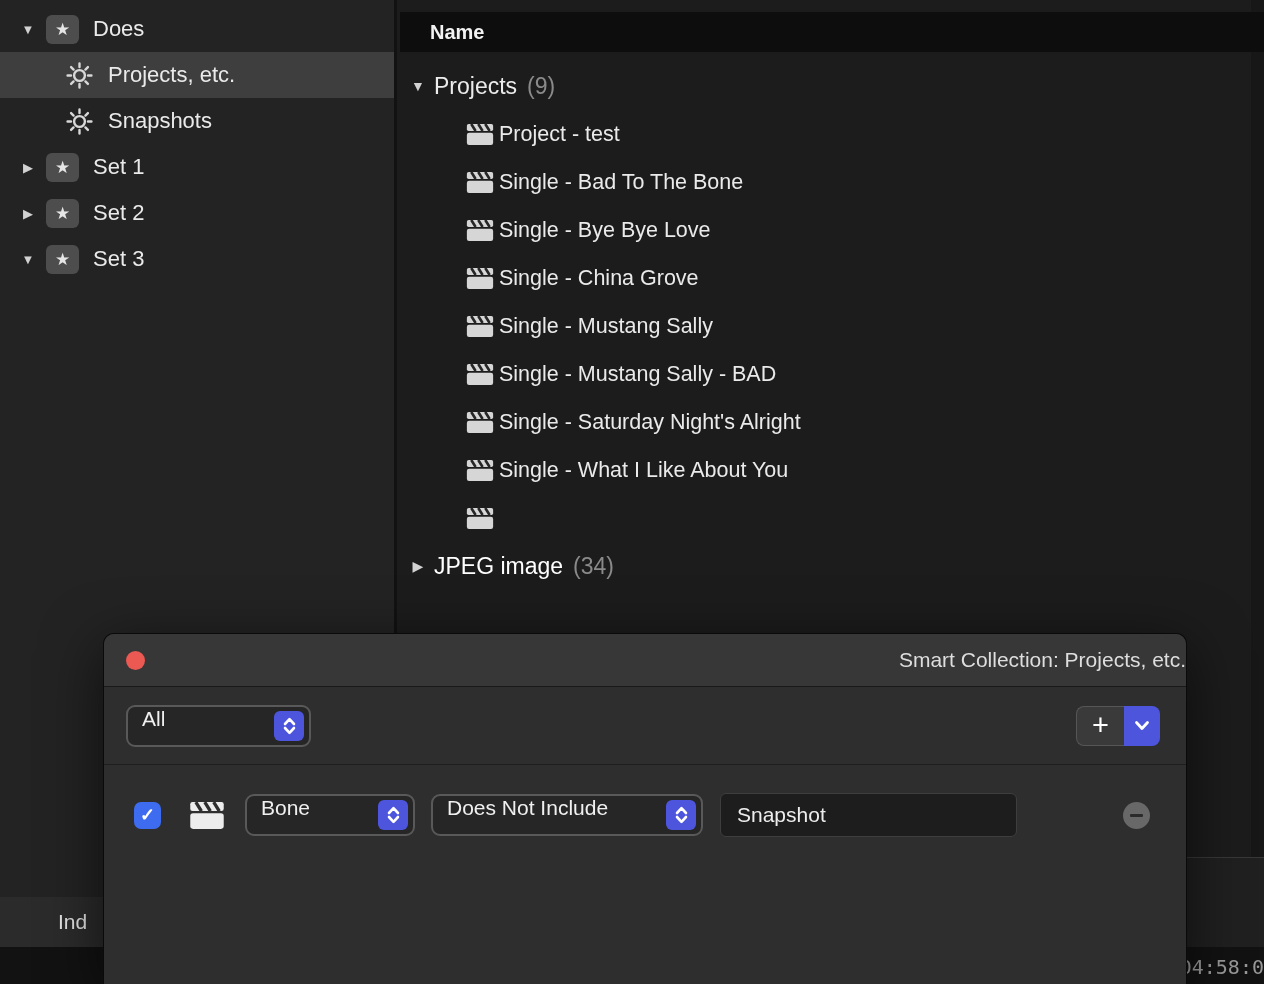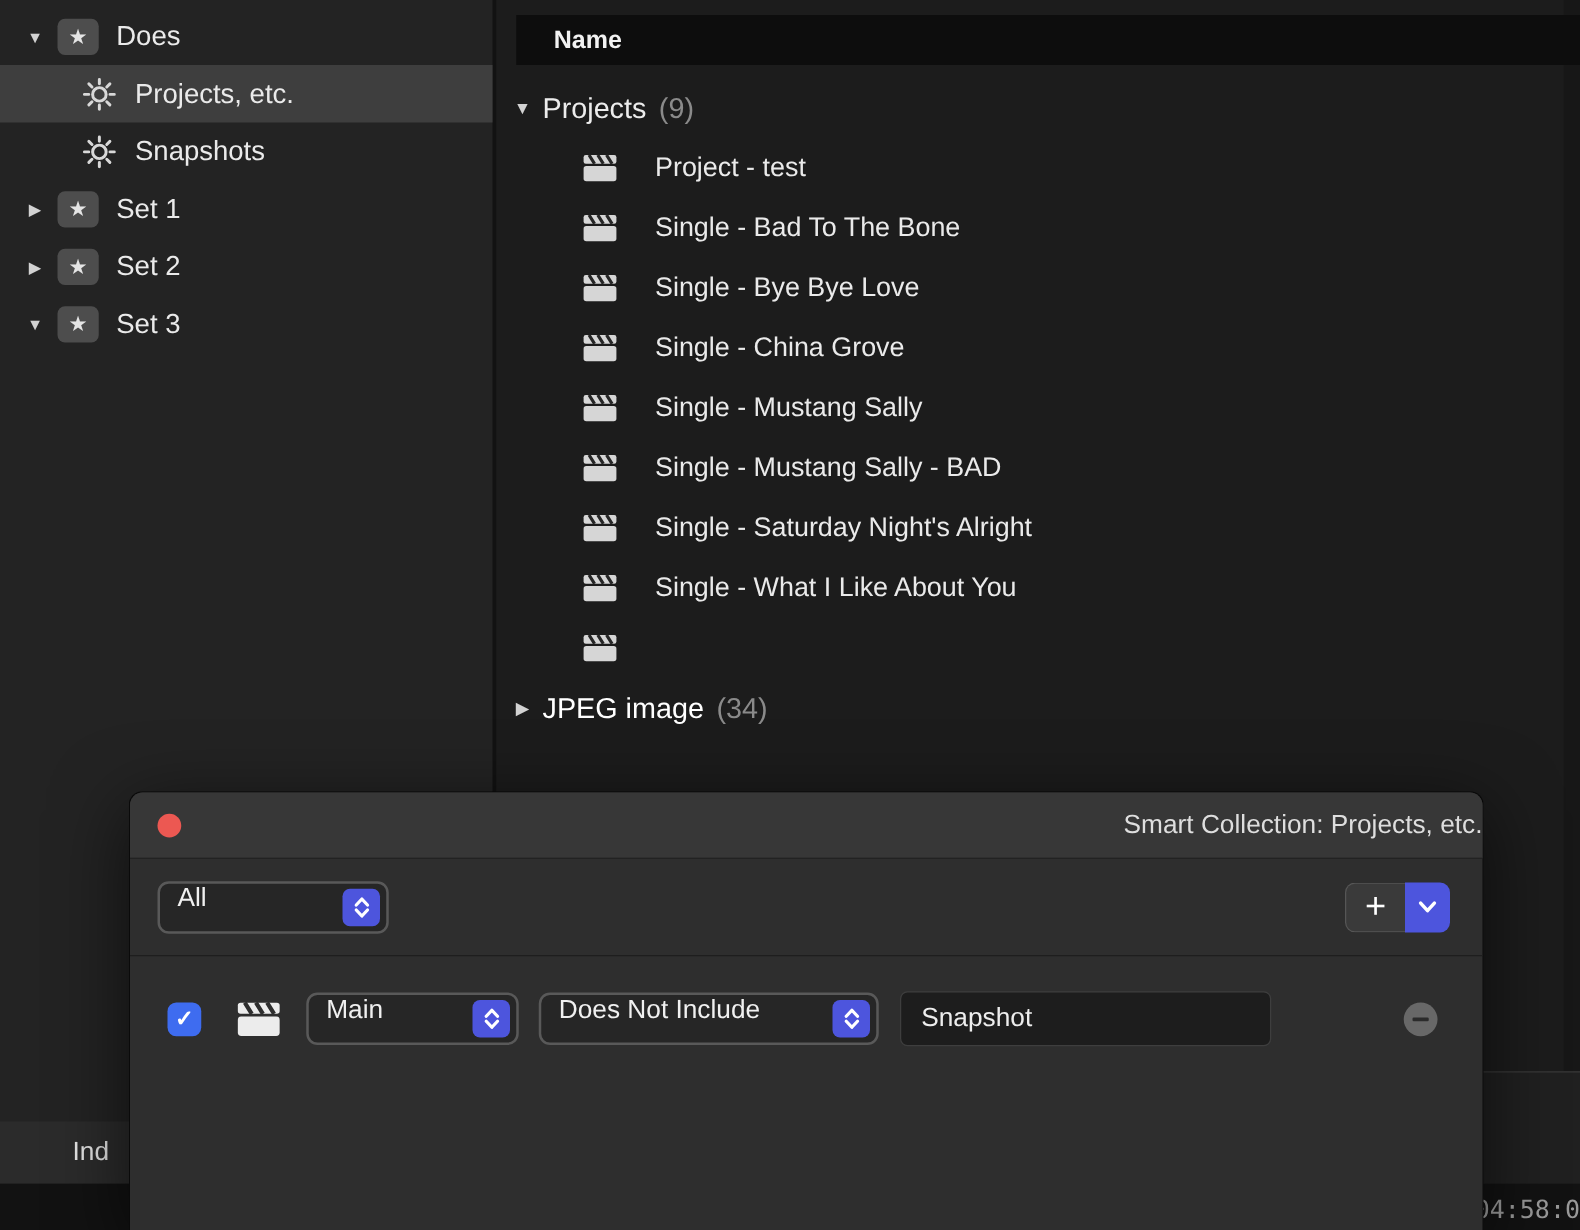--- a/index.html
+++ b/index.html
@@ -13,30 +13,30 @@
   .disc{width:16px;font-size:13px;color:#d2d2d2;text-align:center;flex:0 0 auto;}
   .sb-row .disc{margin-left:20px;}
   .star-badge{width:33px;height:29px;background:#4d4d4d;border-radius:6px;display:flex;align-items:center;justify-content:center;font-size:17px;color:#e5e5e5;margin-left:10px;flex:0 0 auto;}
   .sb-label{margin-left:14px;white-space:nowrap;}
   .sb-row.indent{padding-left:64px;}
   .smart-icon{width:30px;display:flex;justify-content:center;flex:0 0 auto;}
 
   
   .content{position:absolute;left:400px;top:0;right:0;height:857px;background:#1c1c1c;}
   .scroll-track{position:absolute;right:0;top:0;width:13px;height:100%;background:#171717;}
-  .name-bar{position:absolute;left:13px;top:12px;right:0;height:40px;background:#0d0d0d;display:flex;align-items:center;padding-left:30px;font-size:20px;font-weight:bold;color:#f2f2f2;}
+  .name-bar{position:absolute;left:0;top:12px;right:0;height:40px;background:#0d0d0d;display:flex;align-items:center;padding-left:30px;font-size:20px;font-weight:bold;color:#f2f2f2;}
   .list{position:absolute;left:0;top:62px;right:13px;}
   .group-row{height:48px;display:flex;align-items:center;font-size:23px;}
   .group-row .disc{margin-left:8px;width:20px;font-size:14px;}
   .group-label{margin-left:6px;color:#ececec;white-space:nowrap;}
   .group-label.dim{color:#ffffff;}
   .group-count{margin-left:10px;color:#8a8a8a;}
   .item-row{height:48px;display:flex;align-items:center;padding-left:66px;font-size:21.5px;}
   .clap{width:32px;display:flex;flex:0 0 auto;}
-  .item-label{margin-left:26px;color:#eaeaea;white-space:nowrap;text-align:right;}
+  .item-label{margin-left:1px;color:#eaeaea;white-space:nowrap;text-align:right;}
 
   
   .mid-strip-right{position:absolute;left:400px;right:0;top:857px;height:90px;background:#202020;border-top:1px solid #383838;}
   .index-bar{position:absolute;left:0;top:897px;width:397px;height:50px;background:#2b2b2b;display:flex;align-items:center;padding-left:58px;font-size:21px;color:#e3e3e3;z-index:2;}
   .bottom-bar{position:absolute;left:0;right:0;top:947px;height:37px;background:#121212;z-index:2;}
   .timecode{position:absolute;right:0;top:8px;font-size:20px;color:#999;font-family:"DejaVu Sans Mono",monospace;white-space:nowrap;}
 
   
   .dialog{position:absolute;left:103px;top:633px;width:1084px;height:351px;background:#2e2e2e;border:1px solid #0a0a0a;border-bottom:none;border-radius:11px 11px 0 0;box-shadow:0 14px 60px rgba(0,0,0,.6);z-index:10;}
   .dlg-titlebar{height:53px;background:#373737;border-radius:10px 10px 0 0;border-bottom:1px solid #191919;display:flex;align-items:center;justify-content:flex-end;position:relative;font-size:21px;color:#dedede;}
@@ -280,21 +280,21 @@
 
     <span class="rule-clap">
       <svg width="36" height="29" viewBox="0 0 32 26">
           <rect x="1" y="1" width="30" height="8" rx="2" fill="#ececec"></rect>
           <path d="M6 1 L11 9 M14 1 L19 9 M22 1 L27 9" stroke="#2e2e2e" stroke-width="3"></path>
           <rect x="1" y="11" width="30" height="14" rx="2.5" fill="#ececec"></rect>
         </svg>
     </span>
 
     <div class="popup w-names">
-      <span>Main</span>
+      <span>Bone</span>
       <span class="popup-chev">
         <svg width="15" height="20" viewBox="0 0 15 20">
             <path d="M3 8 L7.5 3.2 L12 8" stroke="#fff" stroke-width="2.6" fill="none" stroke-linecap="round" stroke-linejoin="round"></path>
             <path d="M3 12 L7.5 16.8 L12 12" stroke="#fff" stroke-width="2.6" fill="none" stroke-linecap="round" stroke-linejoin="round"></path>
           </svg>
       </span>
     </div>
 
     <div class="popup w-cond">
       <span>Does Not Include</span>

